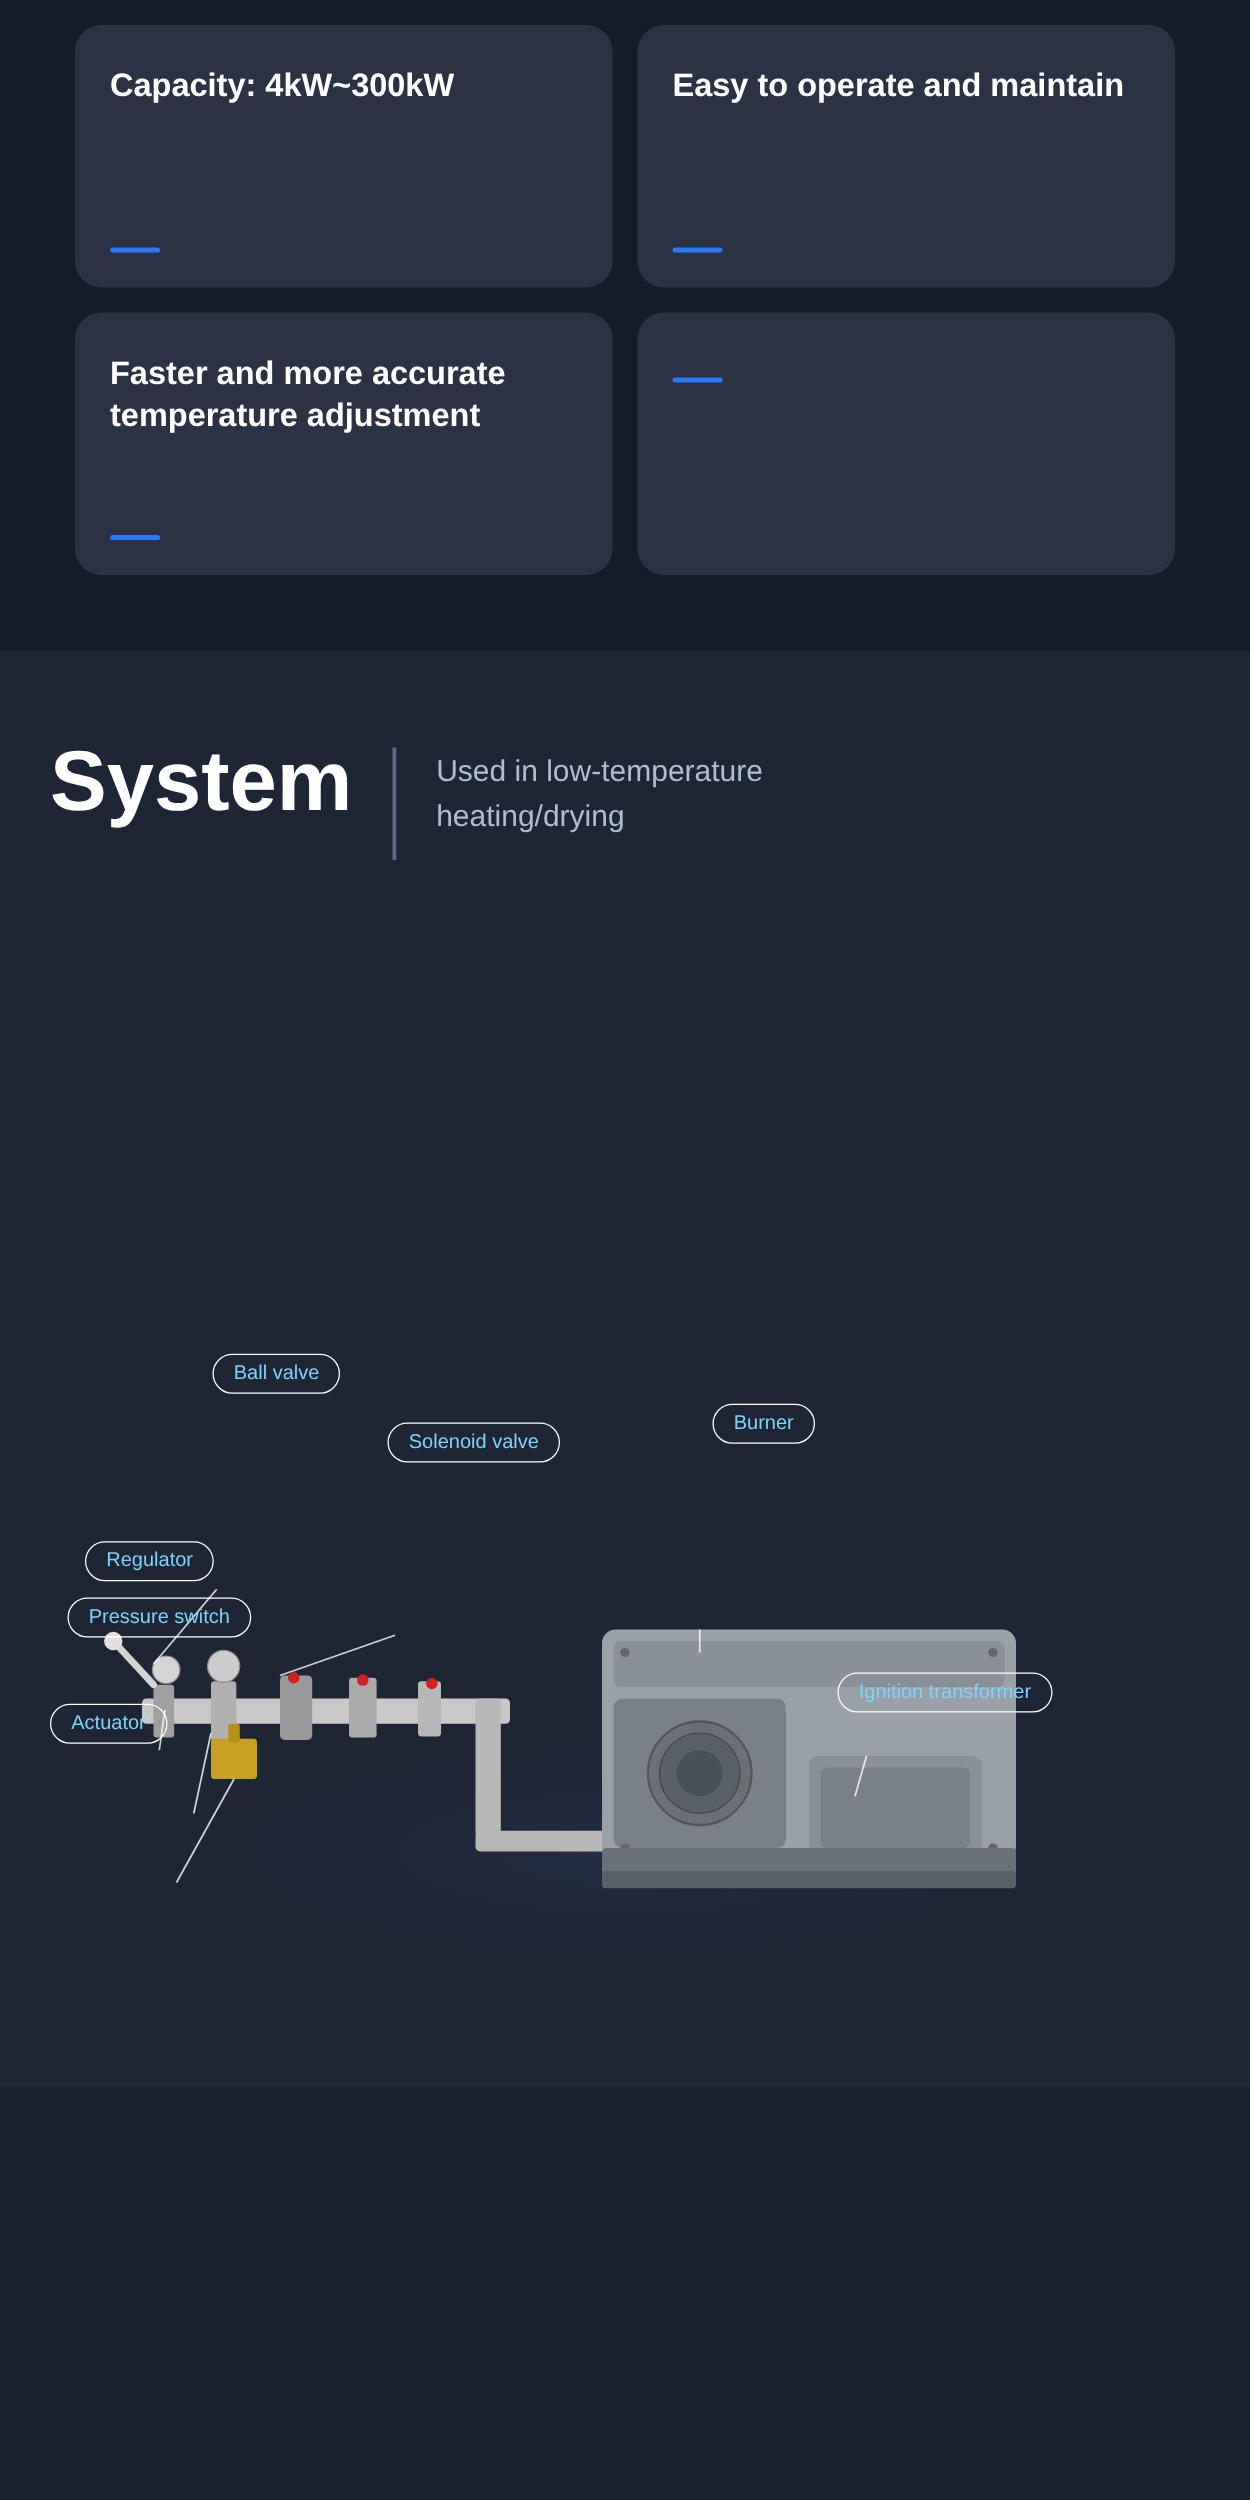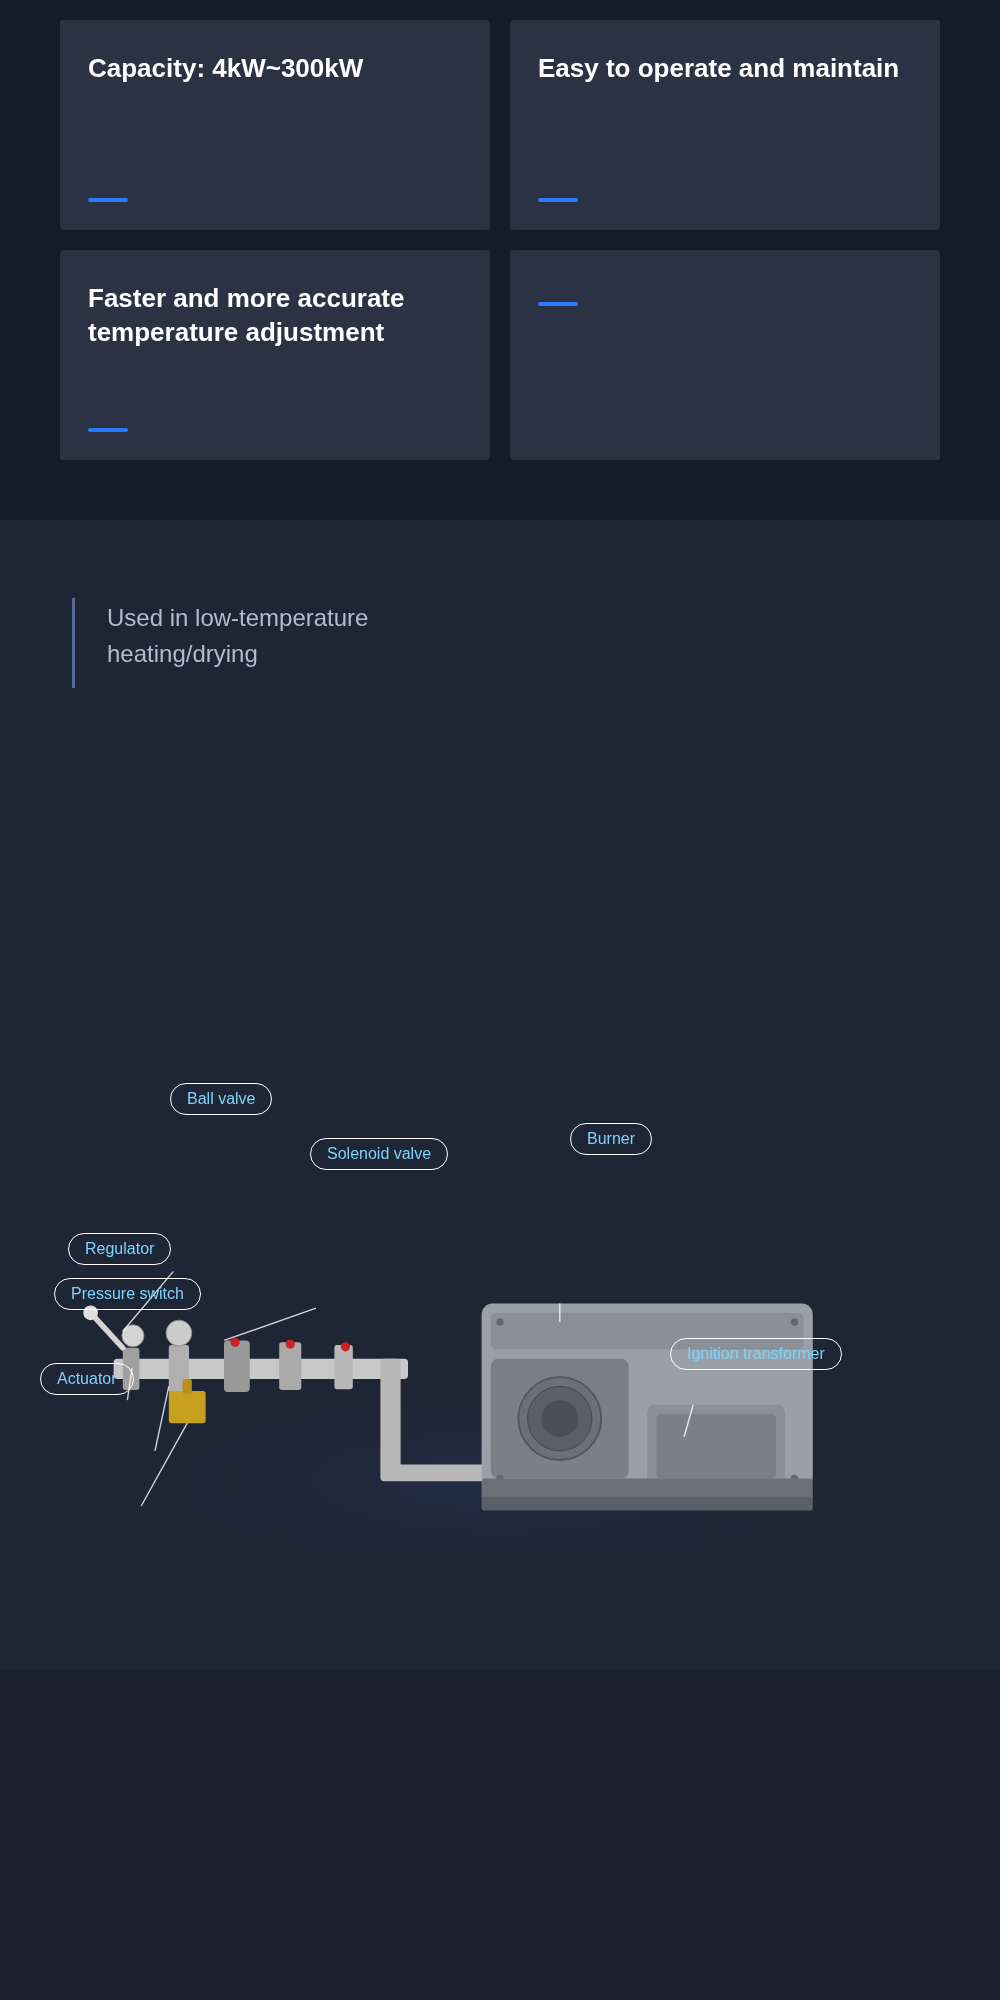--- a/index.html
+++ b/index.html
@@ -18,21 +18,21 @@
     }
 
     .features-grid {
       display: grid;
       grid-template-columns: 1fr 1fr;
       gap: 20px;
     }
 
     .feature-card {
       background-color: #2a3244;
-      border-radius: 4px;
+      border-radius: 21px;
       padding: 32px 28px 28px 28px;
       display: flex;
       flex-direction: column;
       justify-content: space-between;
       min-height: 210px;
     }
 
     .feature-card-text {
       color: #ffffff;
       font-size: 26px;
@@ -146,20 +146,21 @@
       <div class="feature-card-line"></div>
     </div>
 
   </div>
 </section>
 
 <section class="system-section">
 
   <div class="system-header">
     <div class="system-title-block">
+      <div class="system-title">System</div>
     </div>
     <div class="system-divider"></div>
     <div class="system-description">Used in low-temperature heating/drying</div>
   </div>
 
   <div class="diagram-area">
 
     <svg class="machine-illustration" viewBox="0 0 1000 750" xmlns="http://www.w3.org/2000/svg">
 
       <defs>

